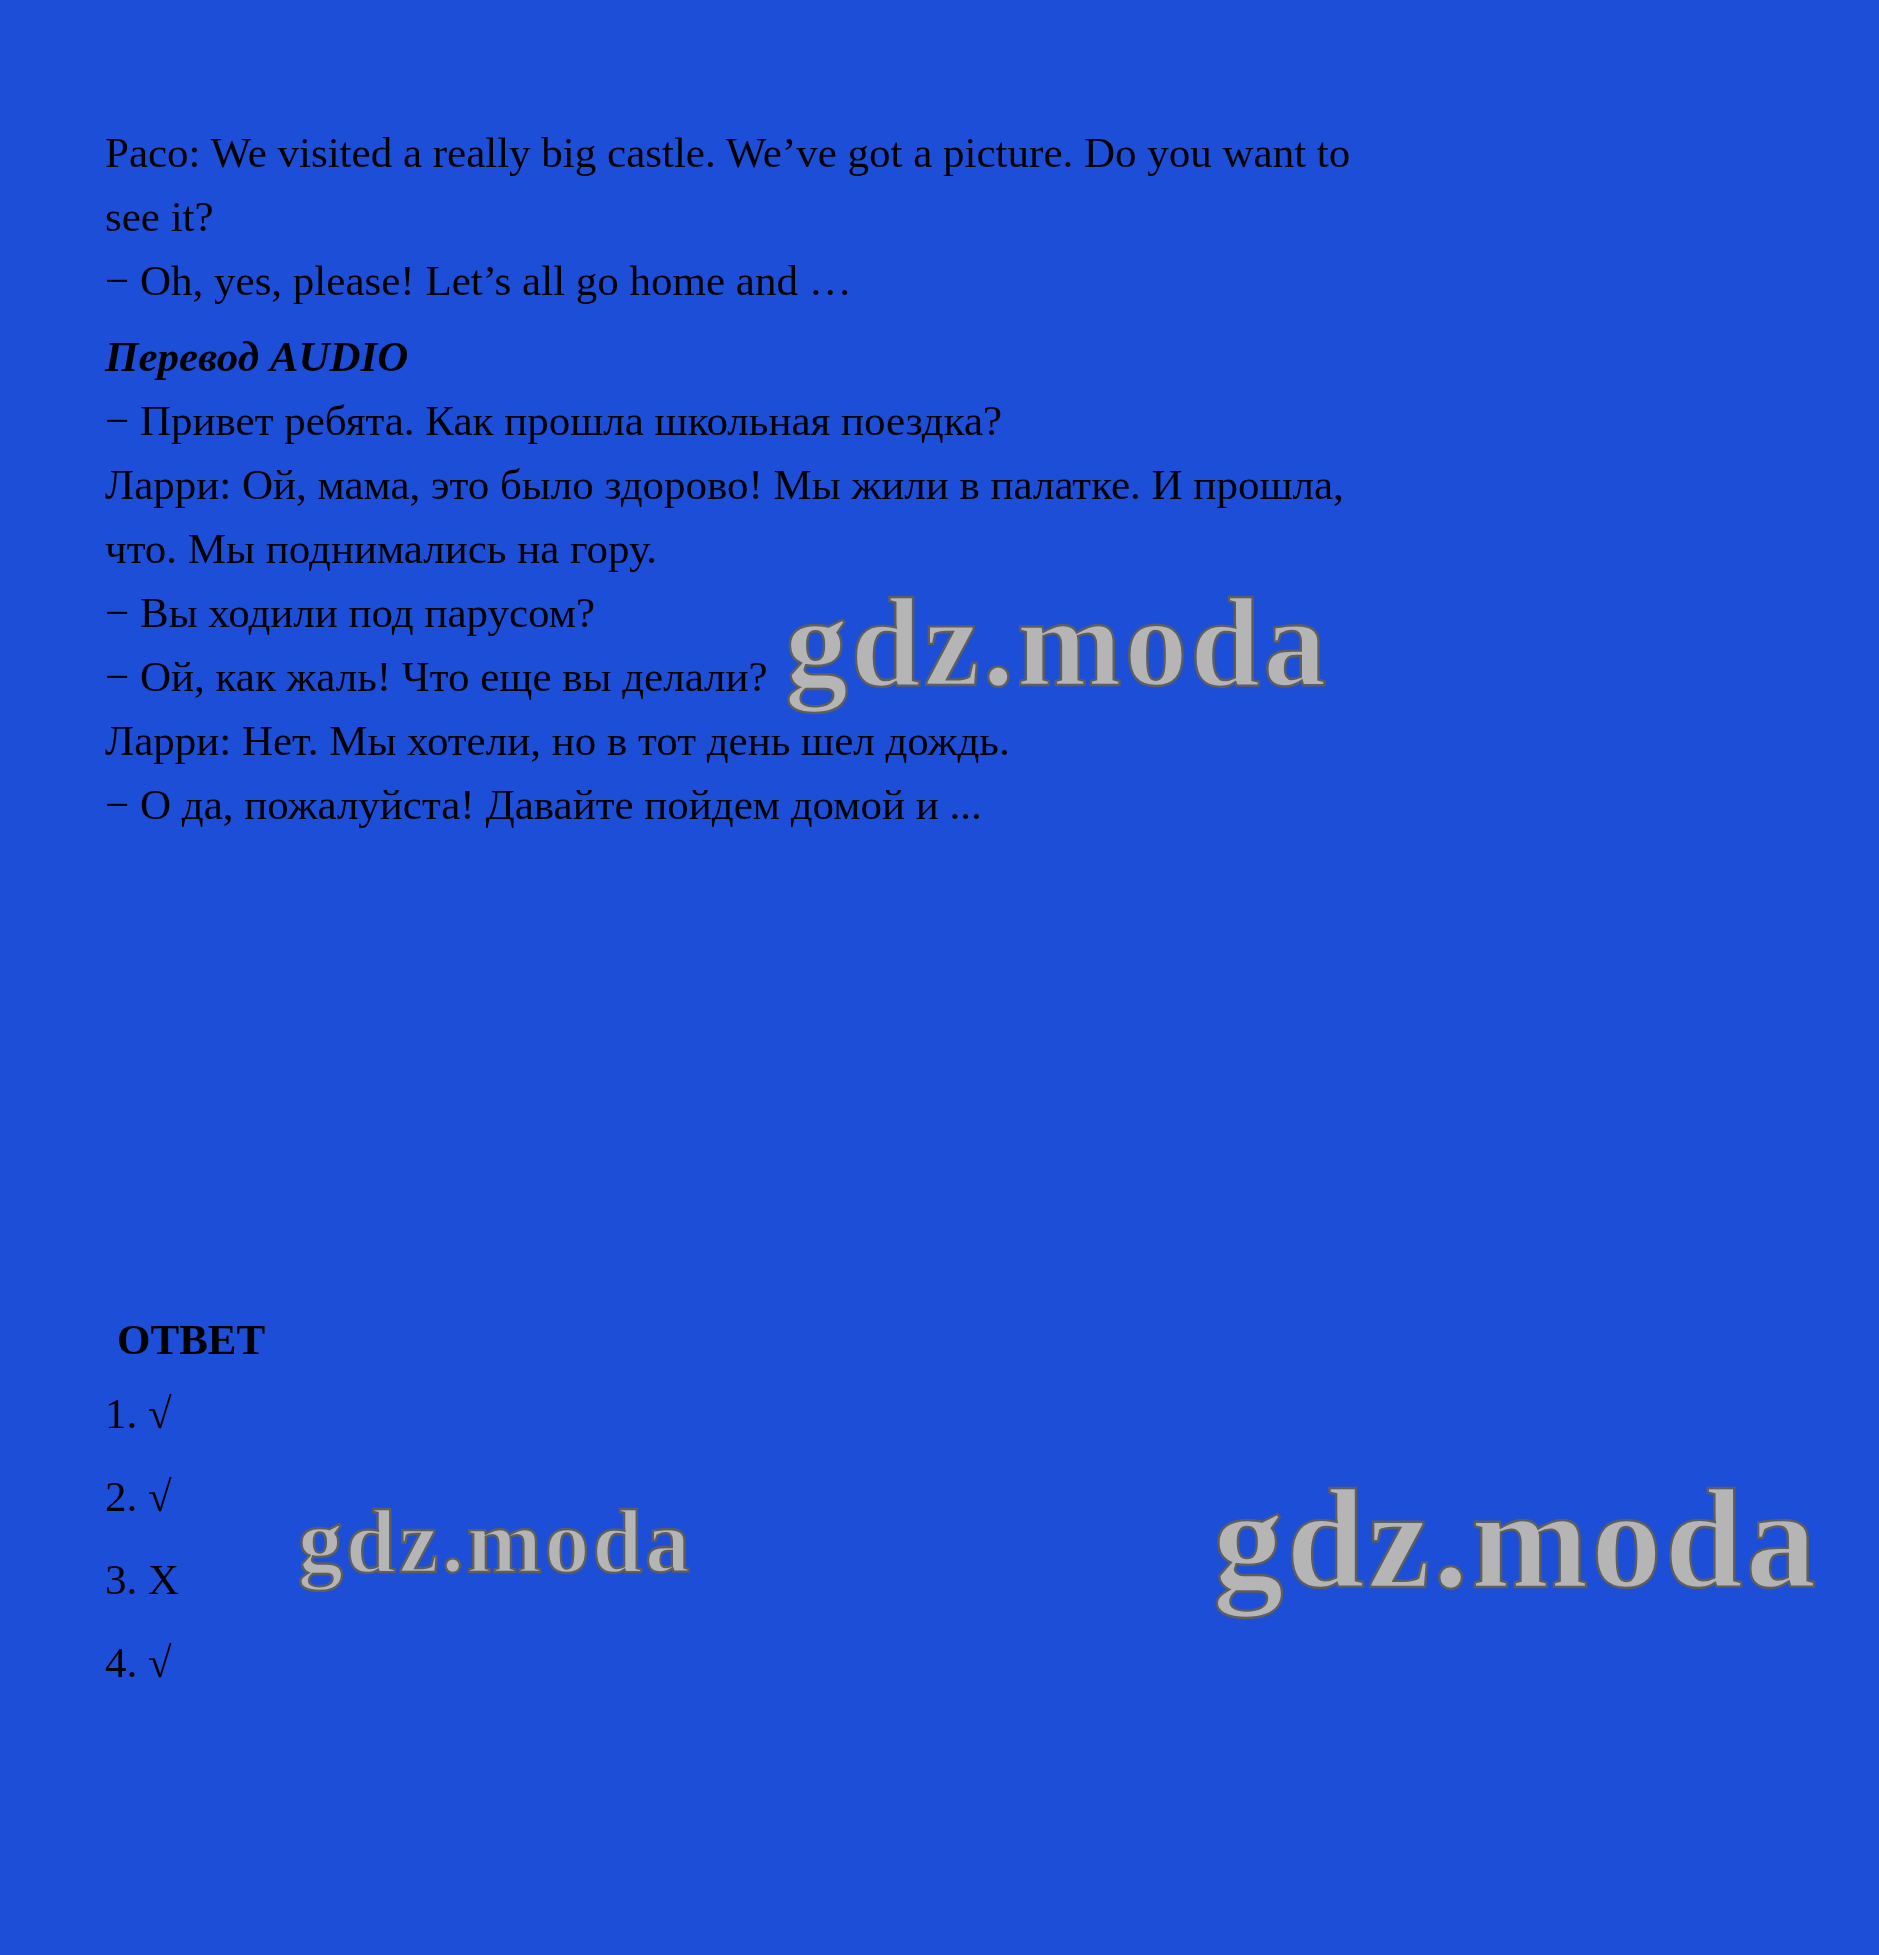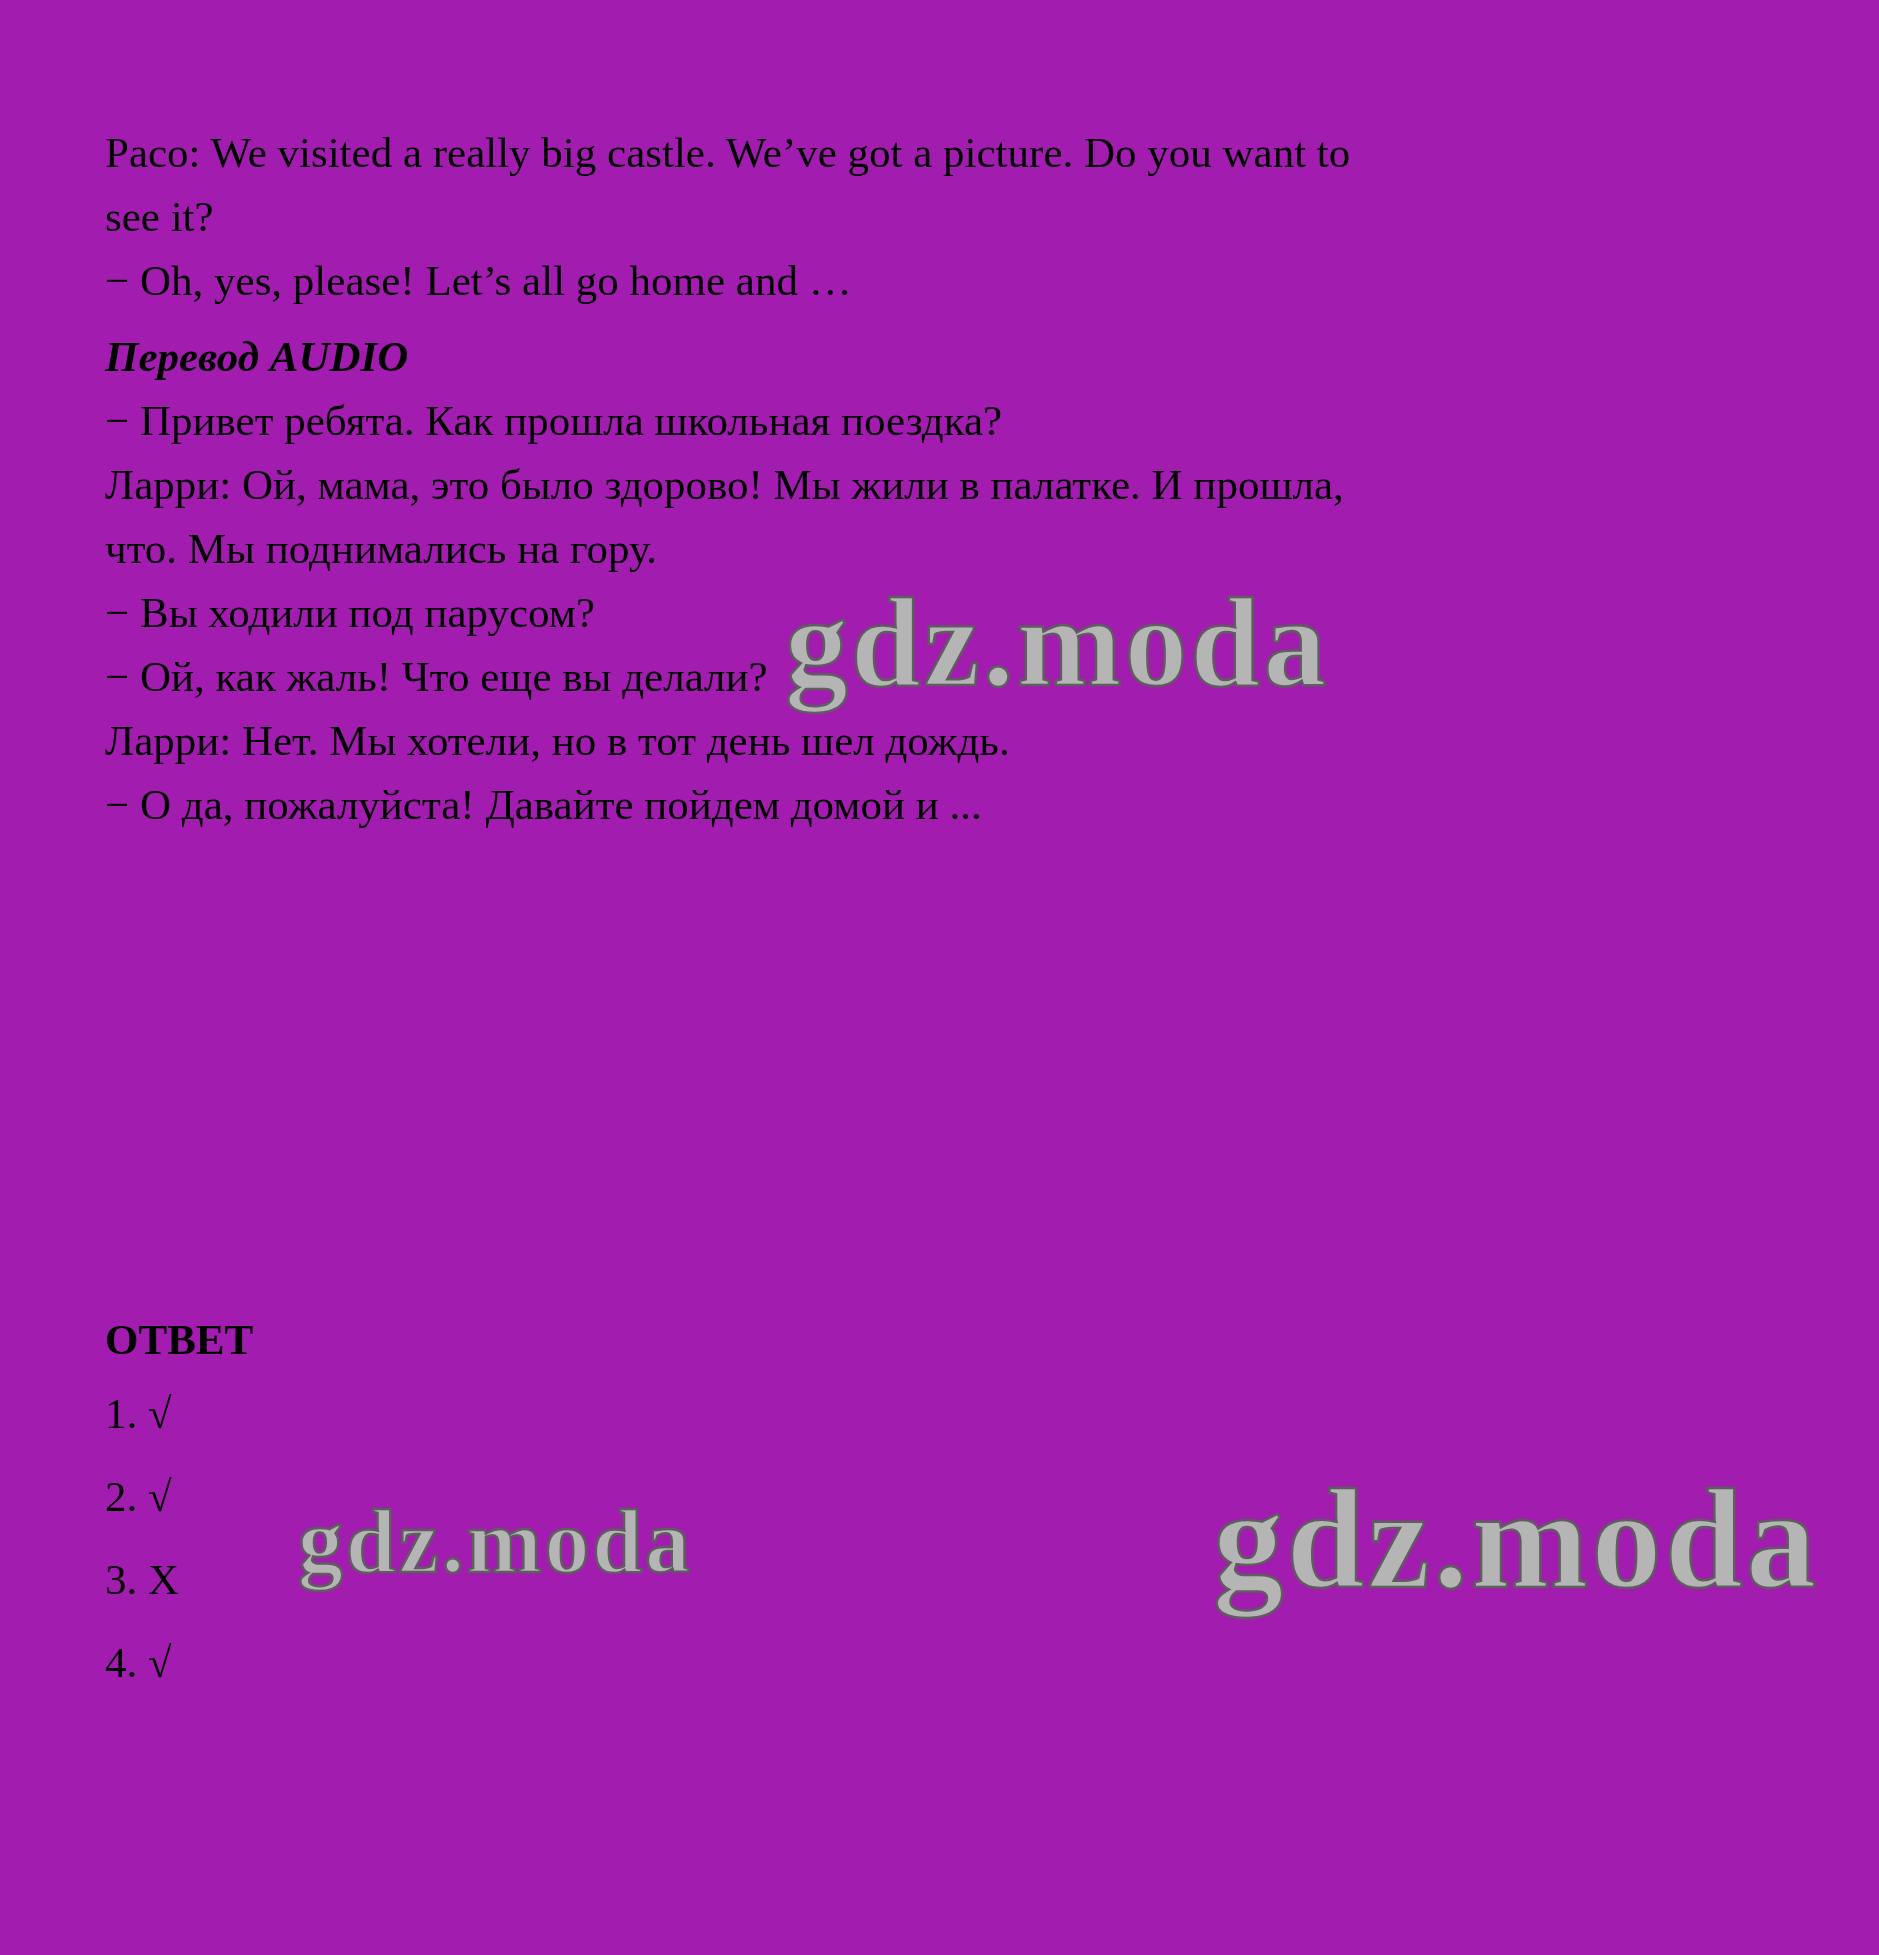--- a/index.html
+++ b/index.html
@@ -4,21 +4,21 @@
 <style>
   html, body {
     margin: 0;
     padding: 0;
     background: #ffffff;
   }
   .page {
     position: relative;
     width: 1879px;
     height: 1956px;
-    background: #a21caf;
+    background: #1d4ed8;
     color: #000000;
     font-family: "Liberation Serif", "DejaVu Serif", serif;
     overflow: hidden;
   }
   .content {
     padding: 121px 94px 0 105px;
   }
   .line {
     font-size: 43px;
     line-height: 64px;
@@ -27,20 +27,21 @@
   .translation-heading {
     font-weight: bold;
     font-style: italic;
     margin-top: 12px;
   }
   .answer-heading {
     margin-top: 471px;
     font-size: 43px;
     line-height: 64px;
     font-weight: bold;
+    margin-left: 12px;
   }
   .answer-item {
     font-size: 43px;
     line-height: 83px;
     white-space: nowrap;
   }
   .watermark {
     position: absolute;
     font-family: "Liberation Serif", "DejaVu Serif", serif;
     font-weight: bold;

